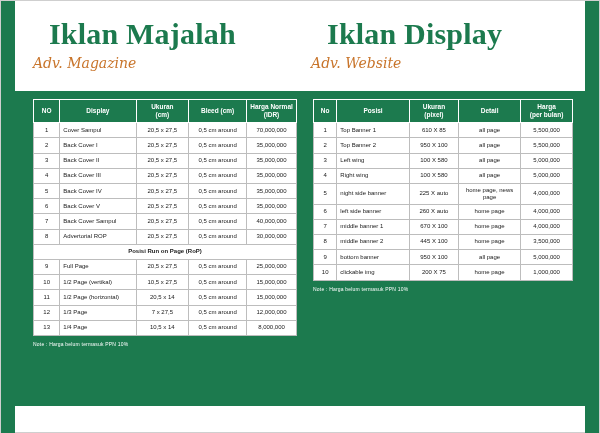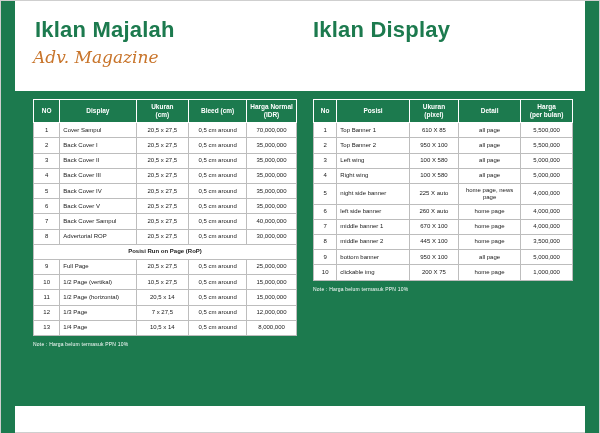--- a/index.html
+++ b/index.html
@@ -55,29 +55,29 @@
   }
   .head-col.left {
     width: 283px;
     padding-left: 18px;
   }
   .head-col.right {
     width: 289px;
     padding-left: 14px;
   }
   .title {
-    font-size: 22px;
+    font-size: 30px;
     font-weight: bold;
     color: #1c7a4e;
     letter-spacing: 0.2px;
-    margin: 0 0 4px 2px;
-    font-family: Liberation Sans, sans-serif;
+    margin: 0 0 4px 16px;
+    font-family: Liberation Serif, serif;
   }
   .subtitle {
-    font-size: 17px;
+    font-size: 14px;
     font-style: italic;
     color: #c8742a;
     margin: 0;
     font-family: "DejaVu Serif", serif;
   }
 
   
   .panel {
     position: absolute;
     left: 0;
@@ -147,20 +147,21 @@
 
   <div class="content">
 
     <div class="headings">
       <div class="head-col left">
         <div class="title">Iklan Majalah</div>
         <div class="subtitle">Adv. Magazine</div>
       </div>
       <div class="head-col right">
         <div class="title">Iklan Display</div>
+        <div class="subtitle">Adv. Website</div>
       </div>
     </div>
 
     <div class="panel">
 
       <div class="panel-col left">
         <table class="tbl">
           <colgroup>
             <col style="width:10%">
               <col style="width:29%">

